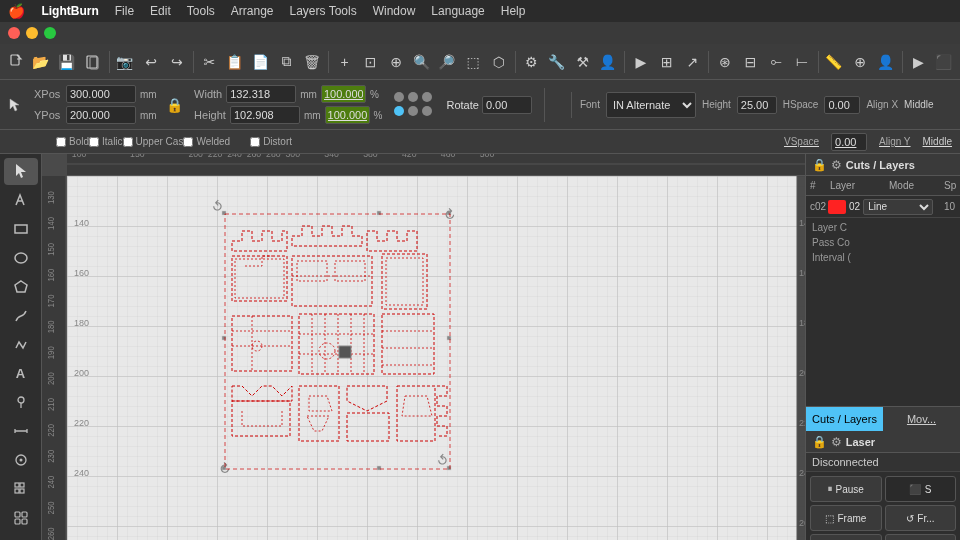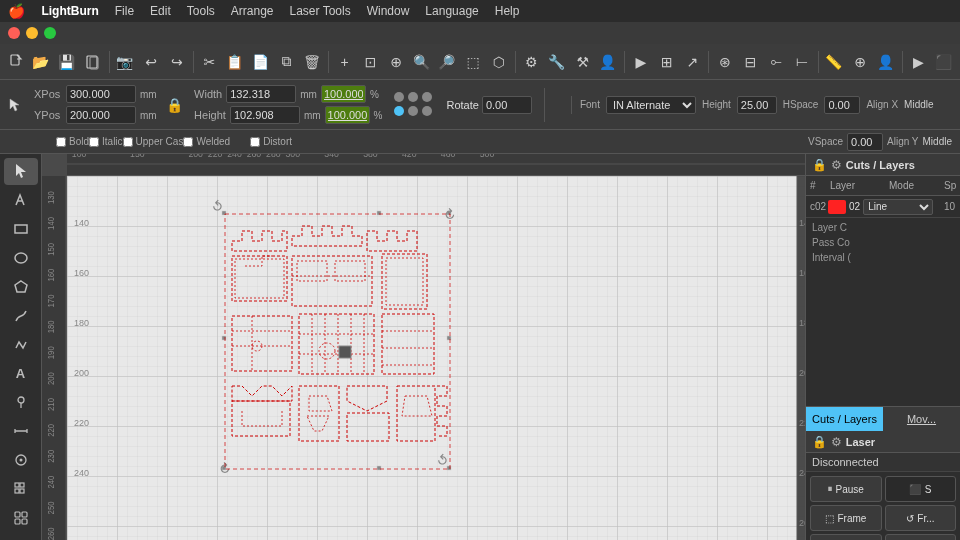--- a/index.html
+++ b/index.html
@@ -132,21 +132,21 @@
       gap: 6px;
       padding: 0 8px;
       margin-left: 14px;
       border-left: 1px solid #555;
     }
     .font-select {
       background: #2a2a2a;
       border: 1px solid #555;
       color: #ddd;
       font-size: 11px;
-      height: 18px;
+      height: 26px;
       border-radius: 2px;
       padding: 0 2px;
     }
 
     
     .dot-grid {
       display: grid;
       grid-template-columns: repeat(3, 12px);
       grid-template-rows: repeat(2, 12px);
       gap: 2px;
@@ -390,21 +390,21 @@
 </head>
 <body>
 
 <div class="menu-bar">
   <span class="apple-icon">🍎</span>
   <span class="app-name">LightBurn</span>
   <span class="menu-item">File</span>
   <span class="menu-item">Edit</span>
   <span class="menu-item">Tools</span>
   <span class="menu-item">Arrange</span>
-  <span class="menu-item">Laser Tools</span>
+  <span class="menu-item">Layers Tools</span>
   <span class="menu-item">Window</span>
   <span class="menu-item">Language</span>
   <span class="menu-item">Help</span>
 </div>
 
 <div class="title-bar">
   <div class="window-controls">
     <span class="window-btn btn-close"></span>
     <span class="window-btn btn-min"></span>
     <span class="window-btn btn-max"></span>
@@ -555,21 +555,21 @@
     </label>
     <label class="text-checkbox">
       <input type="checkbox" style="">
       <span>Welded</span>
     </label>
     <label class="text-checkbox" style="margin-left:20px;">
       <input type="checkbox" style="">
       <span>Distort</span>
     </label>
   </div>
-  <div style="display:flex;align-items:center;gap:4px;margin-left:auto;">
+  <div style="display:flex;align-items:center;gap:12px;margin-left:auto;text-decoration:underline;">
     <span style="font-size:10px;color:#aaa;">VSpace</span>
     <input class="coord-input" type="text" style="width: 36px;" value="0.00">
     <span style="font-size:10px;color:#aaa;">Align Y</span>
     <span style="font-size:10px;color:#ccc;">Middle</span>
   </div>
 </div>
 
 <div class="main-layout">
 
   <div class="left-toolbar">

